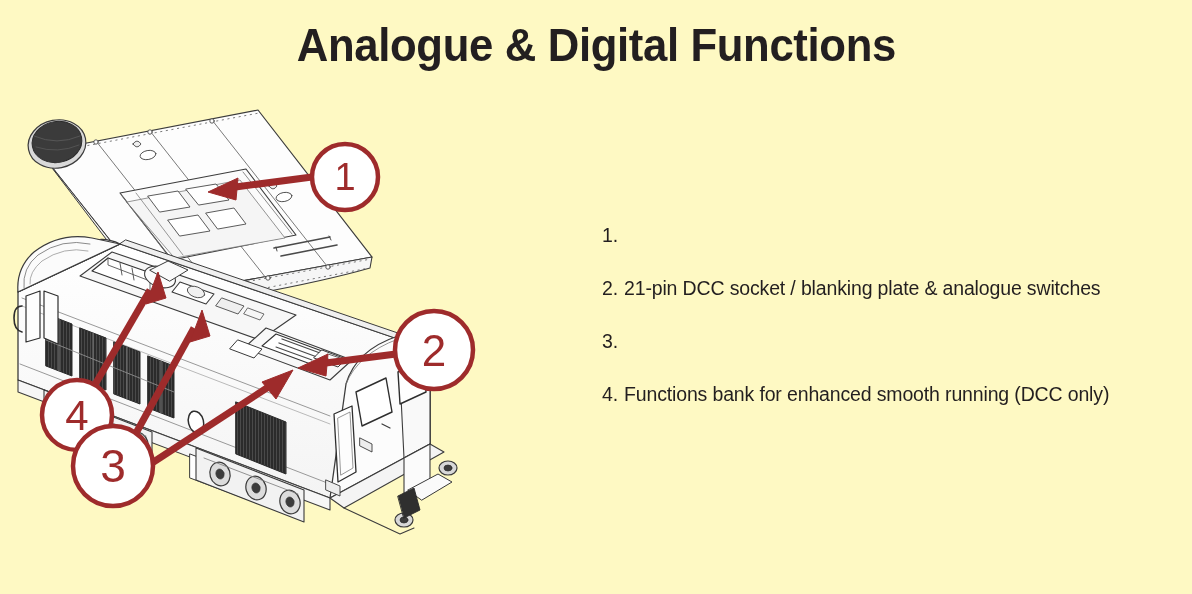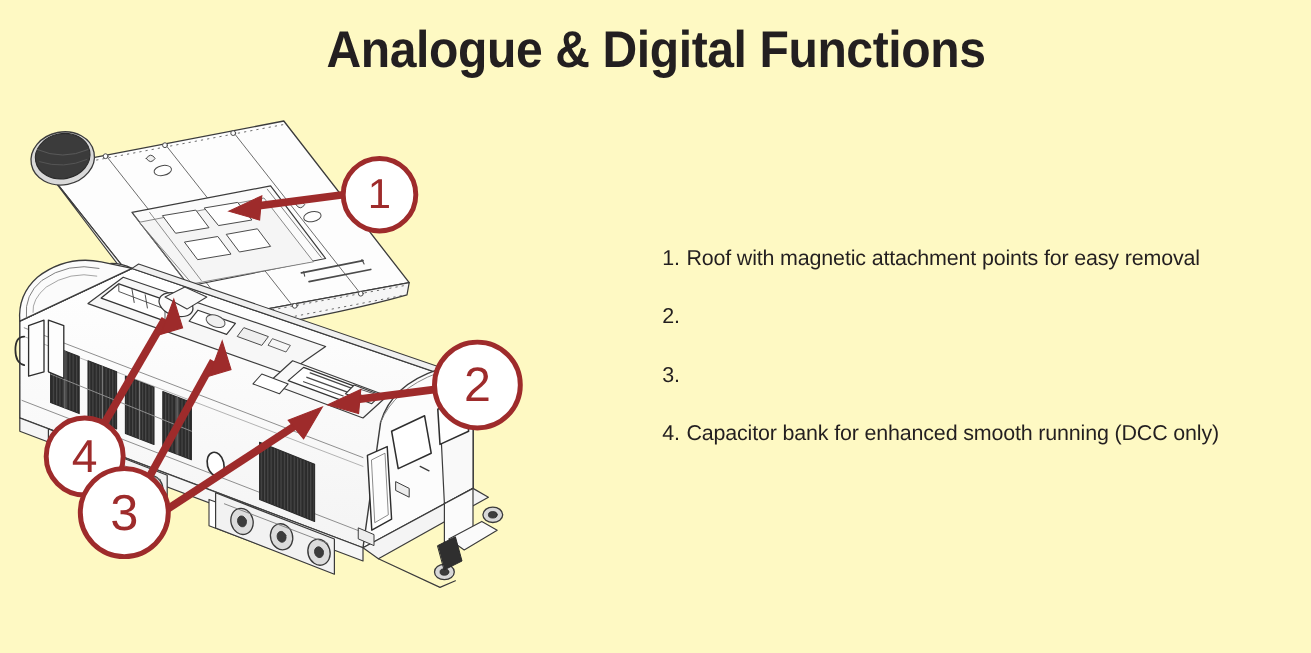--- a/index.html
+++ b/index.html
@@ -337,31 +337,31 @@
         </g>
       </g>
 
     </svg>
   </div>
 
   <div id="features">
 
     <div class="feature-row">
       <span class="feature-num">1.</span>
-      <span class="feature-text">Roof with magnetic attachment points for easy removal</span>
     </div>
 
     <div class="feature-row">
       <span class="feature-num">2.</span>
+      <span class="feature-text">21-pin DCC socket / blanking plate &amp; analogue switches</span>
     </div>
 
     <div class="feature-row">
       <span class="feature-num">3.</span>
     </div>
 
     <div class="feature-row">
       <span class="feature-num">4.</span>
-      <span class="feature-text">Capacitor bank for enhanced smooth running (DCC only)</span>
+      <span class="feature-text">Functions bank for enhanced smooth running (DCC only)</span>
     </div>
 
   </div>
 
 </div>
 
 </body></html>

